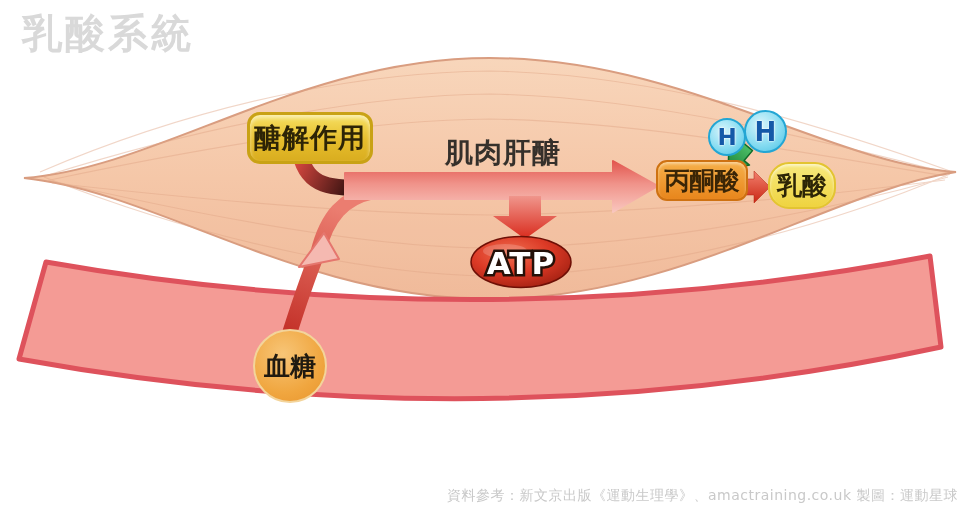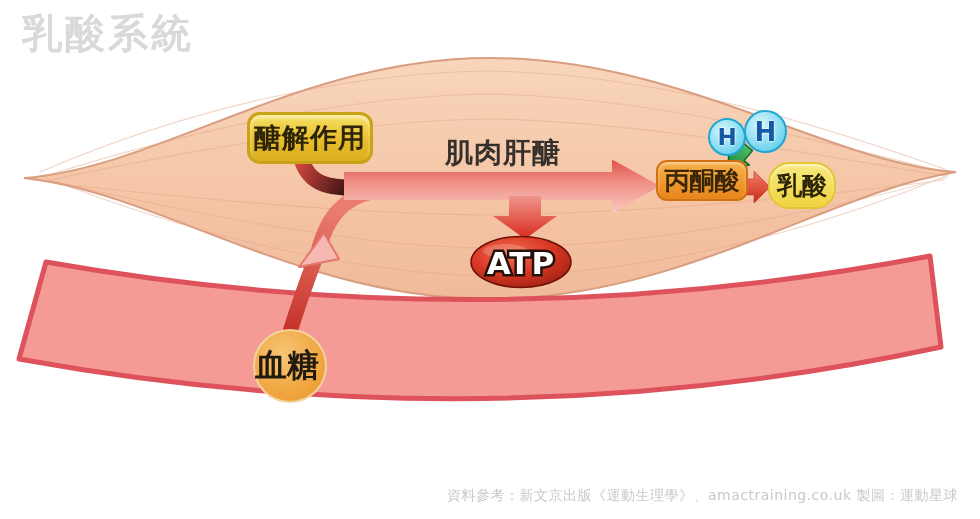--- a/index.html
+++ b/index.html
@@ -54,22 +54,22 @@
     border:2px solid #23A6D4;box-sizing:border-box;
     font-weight:700;color:#1459A8;
     text-shadow:0 0 2px #fff,0 0 2px #fff;
   }
   .h1{left:708px;top:118px;width:38px;height:38px;font-size:23px;}
   .h2{left:744px;top:110px;width:43px;height:43px;font-size:26px;}
   .glucose-circle{
     left:253px;top:329px;width:74px;height:74px;border-radius:50%;
     background:radial-gradient(circle at 40% 33%,#F7C577 0%,#F0A63F 62%,#E8942C 100%);
     border:2px solid #F3D49B;box-sizing:border-box;
-    display:flex;align-items:center;
-    font-size:32px;font-weight:700;color:#201A10;
+    display:flex;align-items:center;justify-content:center;
+    font-size:26px;font-weight:700;color:#201A10;
   }
   .footer-credit{
     right:22px;top:487px;font-size:14px;color:#C9C9C9;letter-spacing:.5px;white-space:nowrap;
   }
   .watermark{
     right:28px;top:452px;display:flex;align-items:center;gap:6px;
     color:#D2D2D2;font-size:27px;font-weight:700;
   }
 </style>
 </head>

